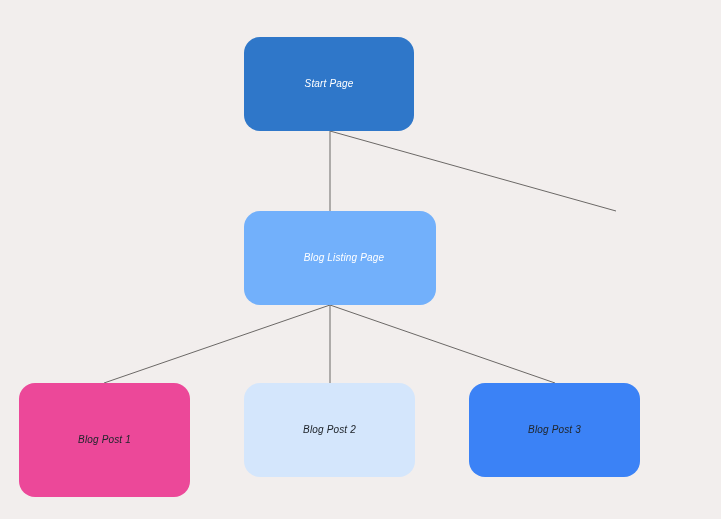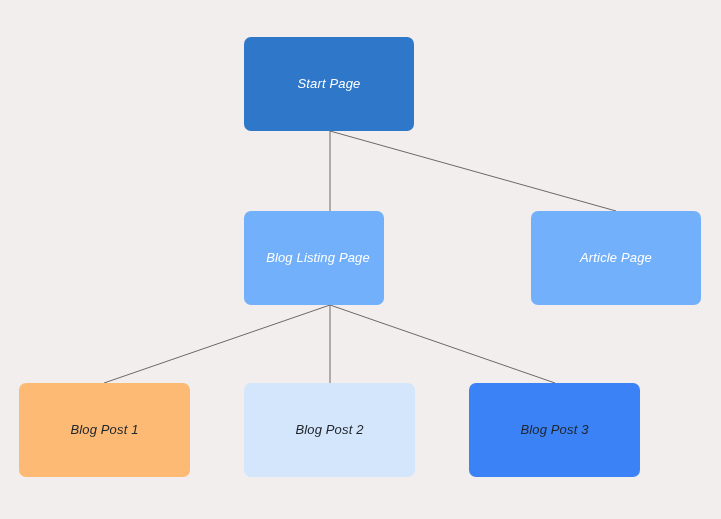--- a/index.html
+++ b/index.html
@@ -23,27 +23,27 @@
     position: absolute;
     left: 0;
     top: 0;
     width: 721px;
     height: 519px;
     pointer-events: none;
   }
   .node {
     position: absolute;
     box-sizing: border-box;
-    border-radius: 7px;
+    border-radius: 16px;
     display: flex;
     align-items: center;
     justify-content: center;
     text-align: center;
     font-style: italic;
-    font-size: 13px;
+    font-size: 10px;
     line-height: 1.25;
     letter-spacing: 0.15px;
     user-select: none;
   }
   .node-label {
     display: block;
     padding: 0 8px;
   }
   .level-root {
     background: #2f77c9;
@@ -68,29 +68,26 @@
     <line x1="330" y1="131" x2="616" y2="211" stroke="#6b6866" stroke-width="1"></line>
     <line x1="330" y1="305" x2="104" y2="383" stroke="#6b6866" stroke-width="1"></line>
     <line x1="330" y1="305" x2="330" y2="383" stroke="#6b6866" stroke-width="1"></line>
     <line x1="330" y1="305" x2="555" y2="383" stroke="#6b6866" stroke-width="1"></line>
   </svg>
 
   <div class="node level-root" style="left: 244px; top: 37px; width: 170px; height: 94px; background: rgb(47, 119, 201); color: rgb(255, 255, 255);">
     <span class="node-label">Start Page</span>
   </div>
 
-  <div class="node level-mid" style="left: 244px; top: 211px; width: 140px; height: 94px; background: rgb(114, 176, 251); color: rgb(255, 255, 255); padding-left: 8px;">
+  <div class="node level-mid" style="left: 244px; top: 211px; width: 192px; height: 94px; background: rgb(114, 176, 251); color: rgb(255, 255, 255); padding-left: 8px;">
     <span class="node-label">Blog Listing Page</span>
   </div>
 
-  <div class="node level-mid" style="left: 531px; top: 211px; width: 170px; height: 94px; background: rgb(114, 176, 251); color: rgb(255, 255, 255);">
-    <span class="node-label">Article Page</span>
-  </div>
 
-  <div class="node level-leaf" style="left: 19px; top: 383px; width: 171px; height: 94px; background: #fdba74; color: rgb(32, 38, 44);">
+  <div class="node level-leaf" style="left: 19px; top: 383px; width: 171px; height: 114px; background: #ec4899; color: rgb(32, 38, 44);">
     <span class="node-label">Blog Post 1</span>
   </div>
 
   <div class="node level-leaf" style="left: 244px; top: 383px; width: 171px; height: 94px; background: rgb(212, 230, 252); color: rgb(32, 38, 44); text-align: right;">
     <span class="node-label">Blog Post 2</span>
   </div>
 
   <div class="node level-leaf" style="left: 469px; top: 383px; width: 171px; height: 94px; background: #3b82f6; color: rgb(32, 38, 44);">
     <span class="node-label">Blog Post 3</span>
   </div>

